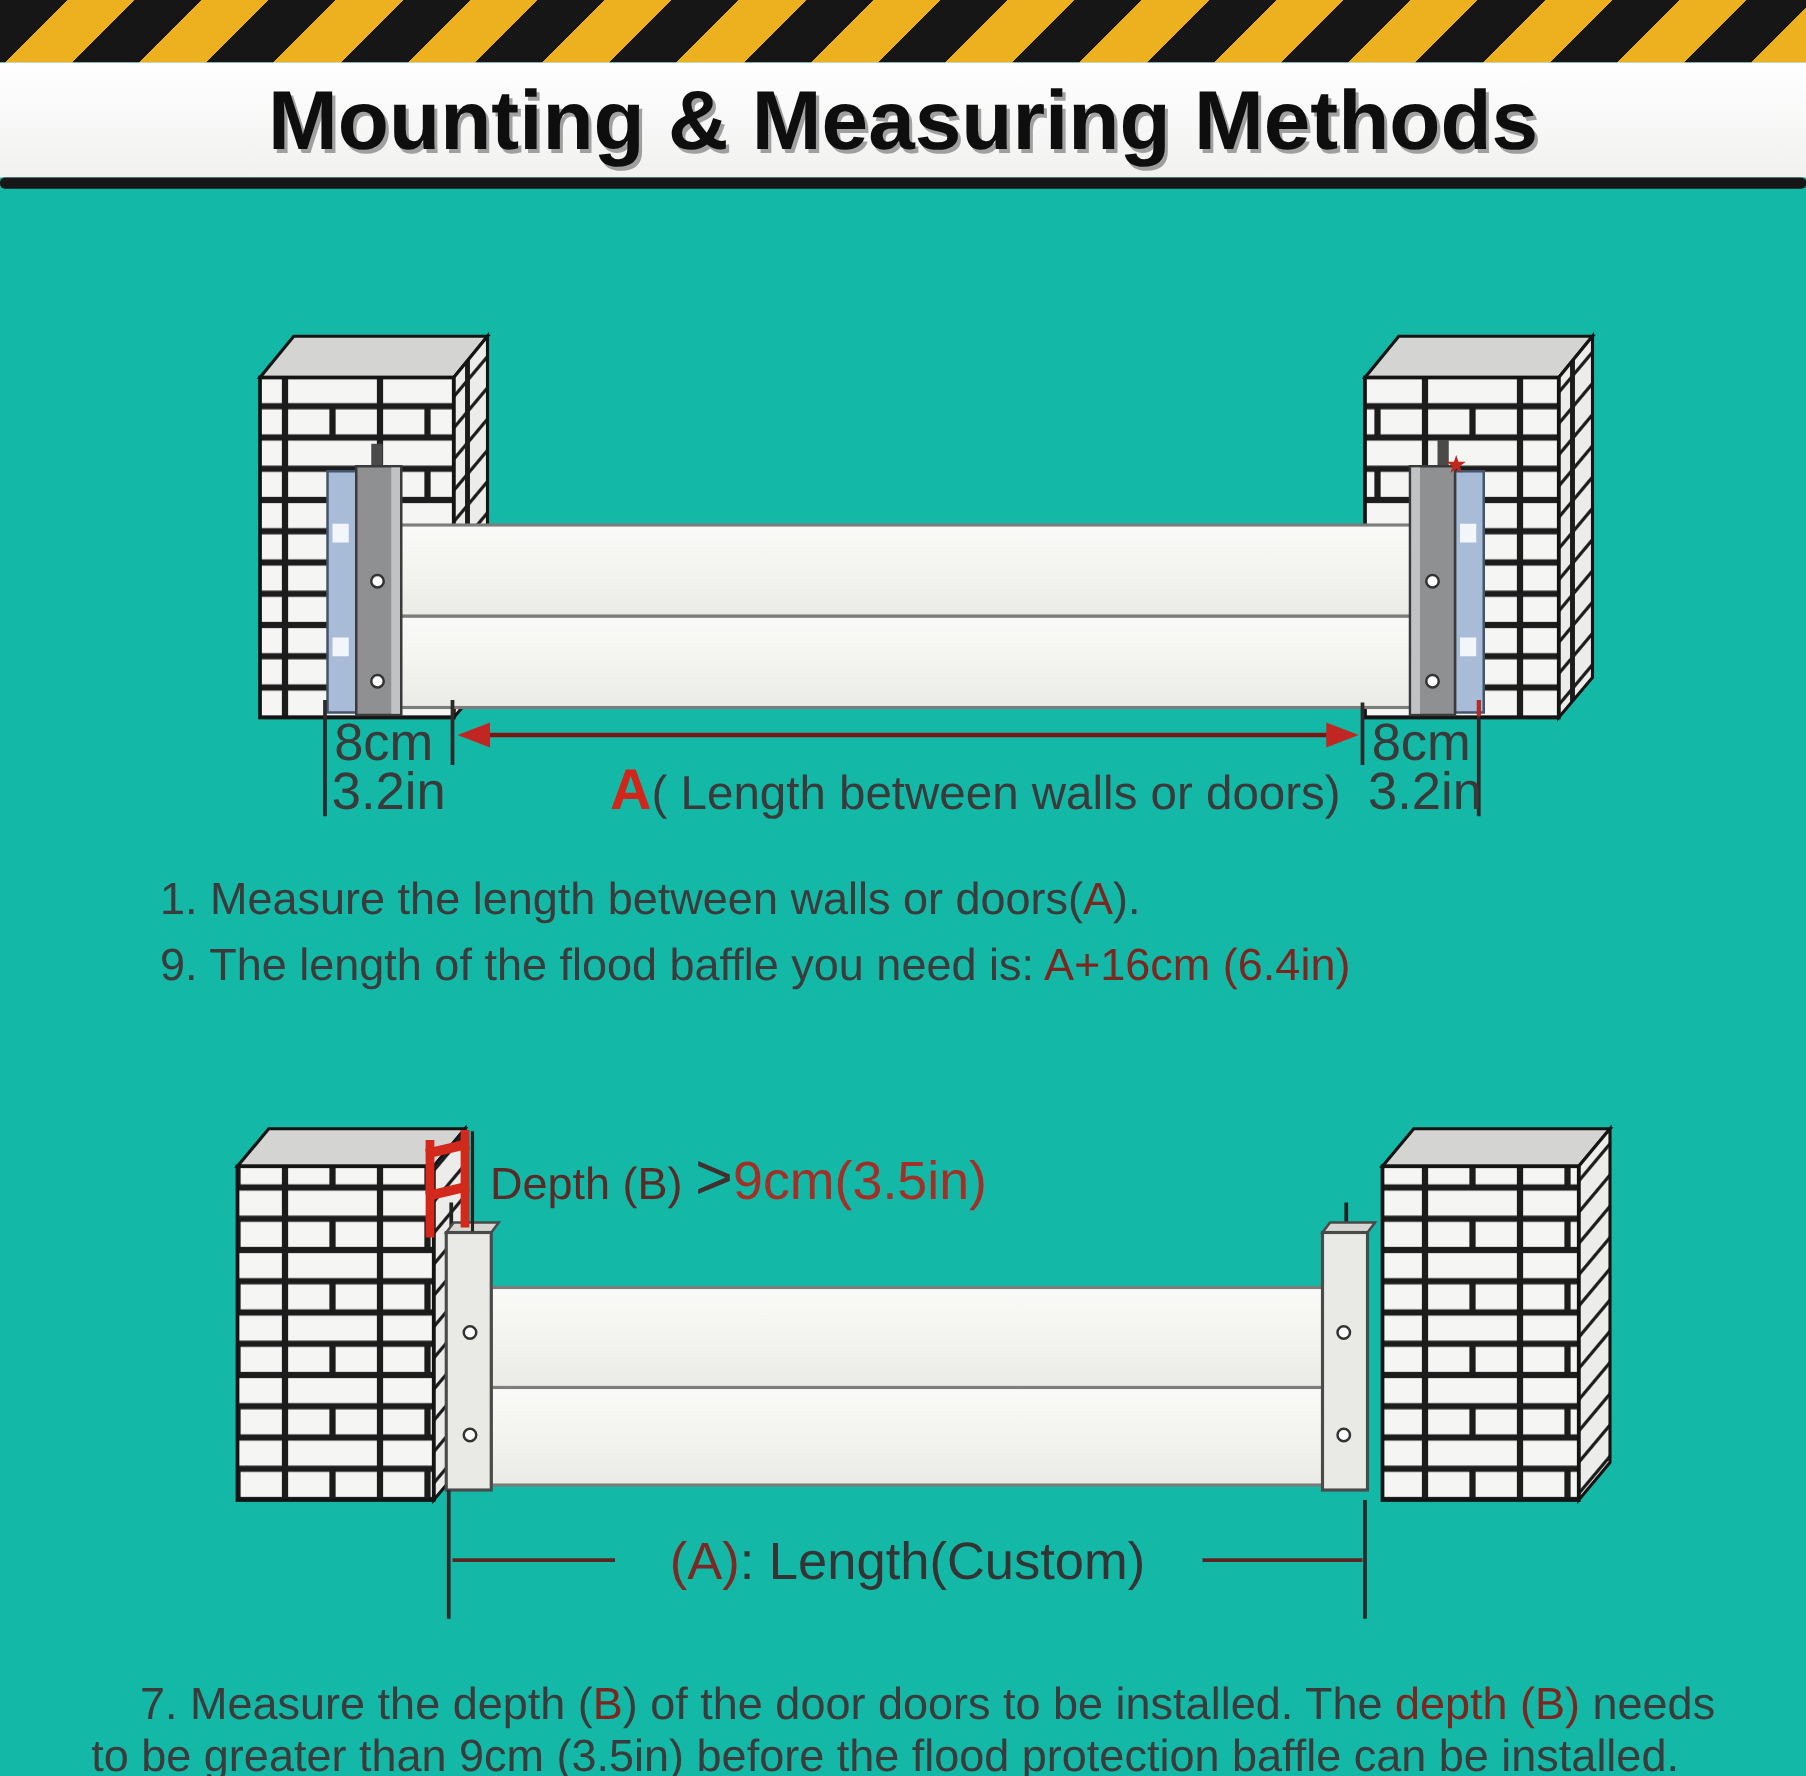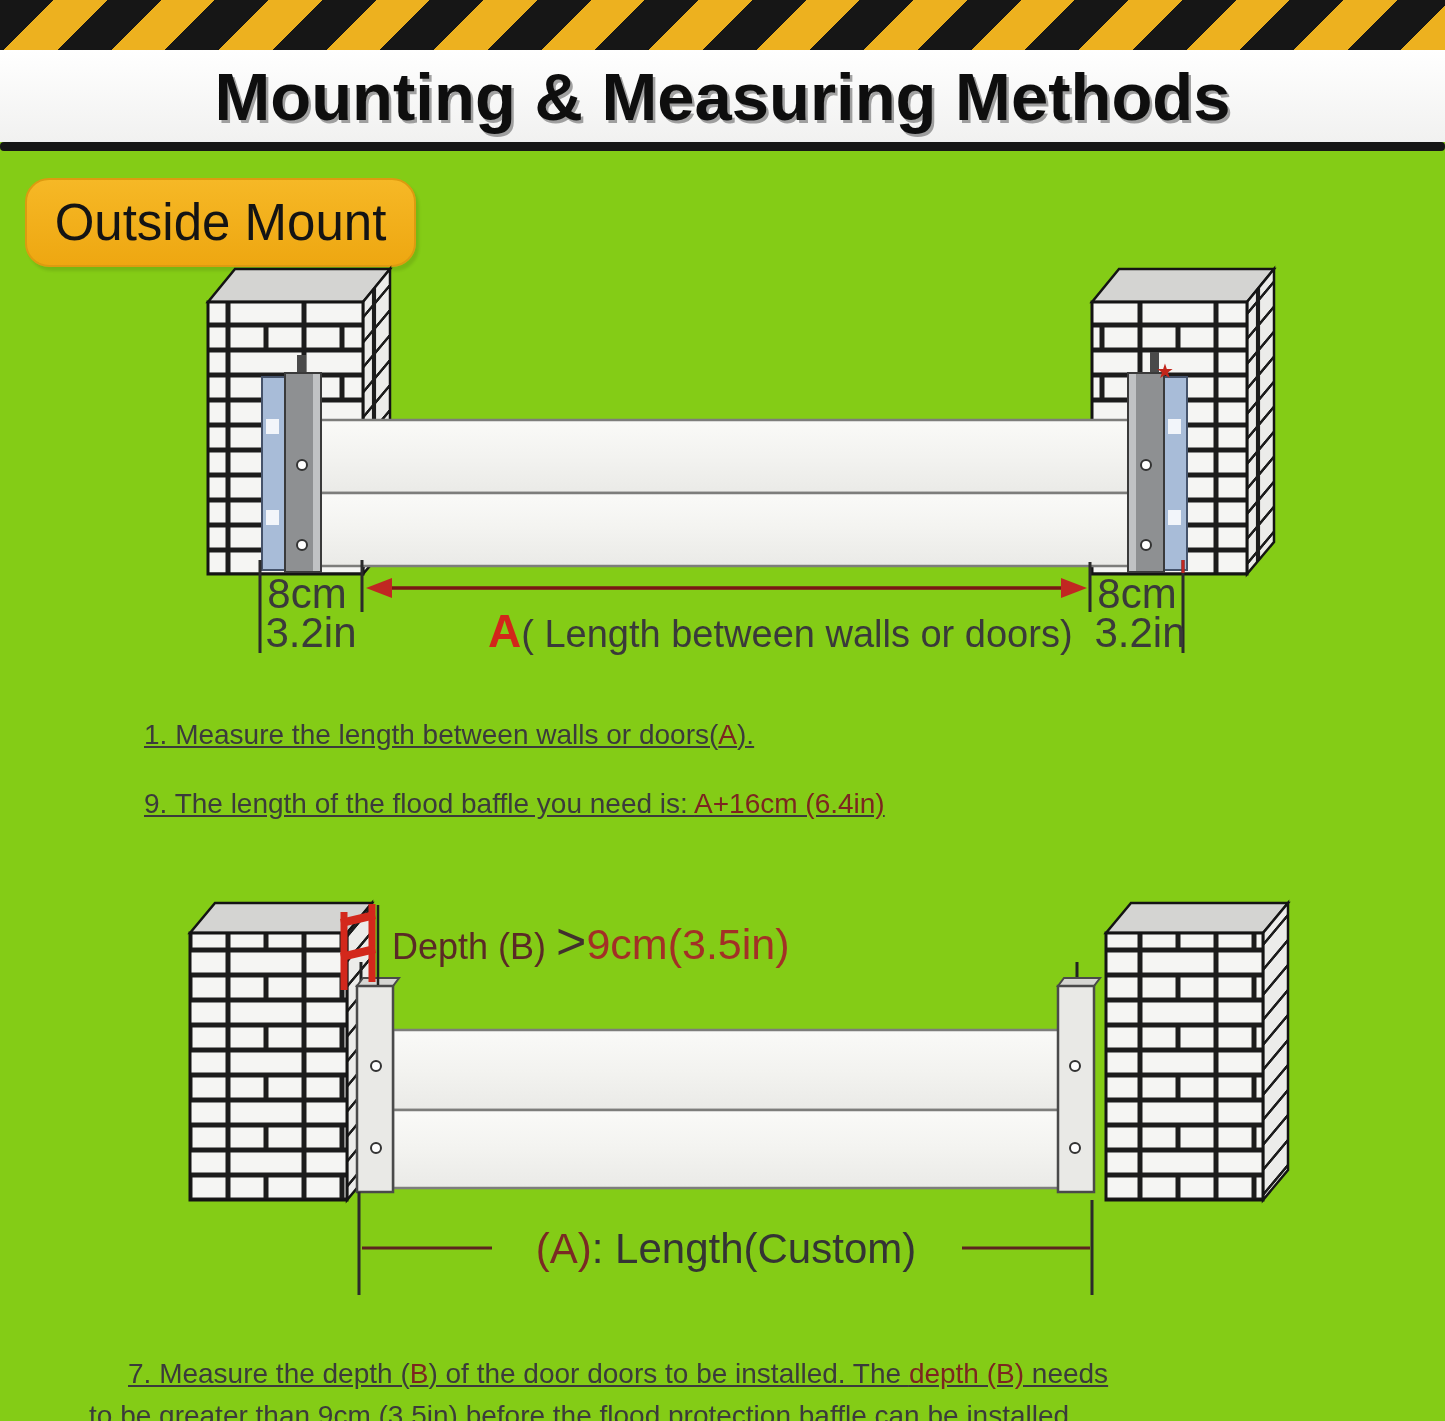--- a/index.html
+++ b/index.html
@@ -1,16 +1,16 @@
 <!DOCTYPE html>
 <html><head>
 <meta charset="utf-8">
 <style>
   html,body{margin:0;padding:0;background:#fff;}
-  .page{position:relative;width:1445px;height:1421px;background:#84cc16;overflow:hidden;
+  .page{position:relative;width:1445px;height:1421px;background:#14b8a6;overflow:hidden;
         font-family:"Liberation Sans",sans-serif;}
 
   
   .hazard{position:absolute;left:0;top:0;width:1445px;height:50px;
           background:repeating-linear-gradient(135deg,#161616 0 38px,#EDB11F 38px 76px);}
   .title-band{position:absolute;left:0;top:50px;width:1445px;height:92px;
               background:linear-gradient(#ffffff,#f1f1f0);
               display:flex;align-items:center;justify-content:center;}
   .title-band h1{margin:0;font-size:67px;font-weight:bold;color:#0e0e0e;letter-spacing:0px;
                  text-shadow:2.5px 3px 0 rgba(90,90,90,.55);}
@@ -25,43 +25,40 @@
                box-shadow:3px 4px 3px rgba(0,0,0,.10);}
   .label-outside{top:178px;}
   .label-inside{top:806px;}
 
   
   .diagram{position:absolute;left:0;width:1445px;}
   svg text{font-family:"Liberation Sans",sans-serif;}
   .dim{font-size:42px;fill:#3a3a3a;}
 
   
-  .steps p,.bstep{margin:16px;font-size:28px;color:#3b3b3b;white-space:nowrap;text-decoration:underline;}
+  .steps p,.bstep{margin:0;font-size:36px;color:#3b3b3b;white-space:nowrap;}
   .steps-outside{position:absolute;left:128px;top:692px;}
   .steps-outside p{line-height:53px;}
   .maroon{color:#7C2620;}
   .bstep{position:absolute;}
   .bstep-1{left:102px;top:1291px;}
   .bstep-2a{left:112px;top:1342px;}
   .bstep-2b{left:73px;top:1384px;}
 </style>
 </head>
 <body>
 
 <div class="page">
 
   <div class="hazard"></div>
   <div class="title-band">
     <h1>Mounting &amp; Measuring Methods</h1>
   </div>
   <div class="header-bar"></div>
 
-  <div class="mount-label label-outside">
-    <span>Outside Mount</span>
-  </div>
 
   <svg class="diagram" style="top:260px" width="1445" height="400" viewBox="0 260 1445 400">
     <defs>
       <pattern id="bf1" width="76" height="50" patternUnits="userSpaceOnUse">
         <rect width="76" height="50" fill="#1c1c1c"></rect>
         <rect x="2.5" y="2.5" width="71" height="20" fill="#f5f5f3"></rect>
         <rect x="2.5" y="27.5" width="33" height="20" fill="#f5f5f3"></rect>
         <rect x="40.5" y="27.5" width="33" height="20" fill="#f5f5f3"></rect>
       </pattern>
       <pattern id="bs1" width="34" height="25" patternUnits="userSpaceOnUse" patternTransform="skewY(-50)">

